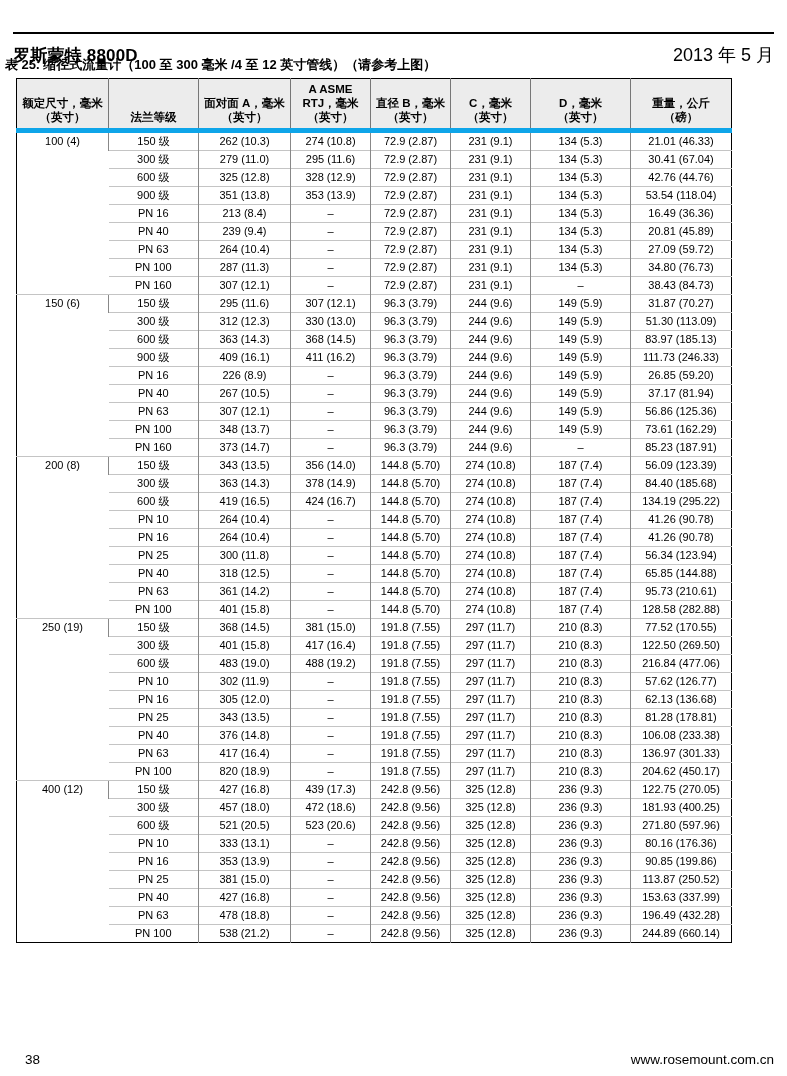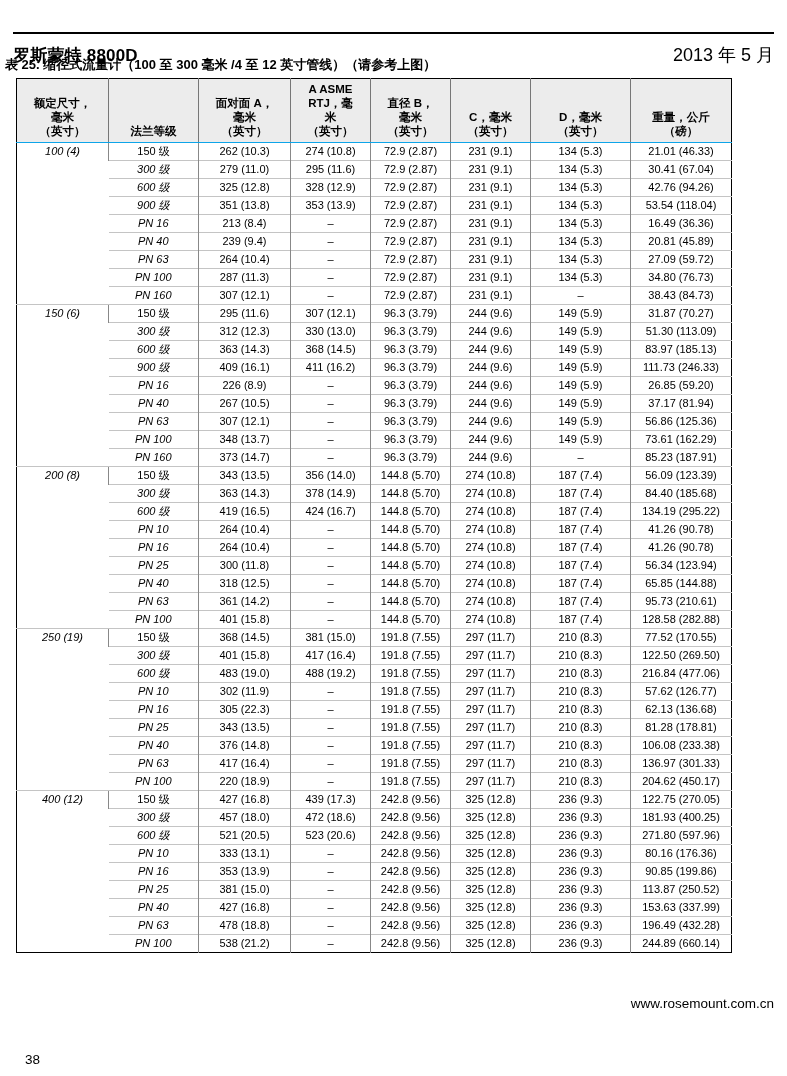--- a/index.html
+++ b/index.html
@@ -17,33 +17,33 @@
   .header-rule{position:absolute;top:32px;left:13px;right:13px;height:2px;background:#000;}
   .table-title{position:absolute;top:56px;left:5px;font-size:13px;font-weight:bold;}
   table.dim-table{
     position:absolute;top:78px;left:16px;
     border-collapse:collapse;table-layout:fixed;
     border:1.5px solid #000;
   }
   table.dim-table th{
     background:#ececec;font-weight:bold;font-size:11.5px;line-height:14px;
     vertical-align:bottom;text-align:center;white-space:pre-line;
-    height:52px;box-sizing:border-box;padding:3px 12px 4px;
-    border-left:1px solid #777;border-bottom:1px solid #0ea5e9;
+    height:52px;box-sizing:border-box;padding:3px 1px 4px;
+    border-left:1px solid #777;border-bottom:5px solid #0ea5e9;
   }
   table.dim-table th:first-child{border-left:none;}
   table.dim-table td{
     font-size:11px;text-align:center;height:17px;line-height:17px;
     padding:0 1px;box-sizing:border-box;white-space:nowrap;
     border-left:1px solid #888;border-top:1px solid #c4c4c4;
   }
-  table.dim-table td:first-child{border-left:none;font-style:italic;}
+  table.dim-table td:first-child{border-left:none;}
   table.dim-table td.size-cell{vertical-align:top;background:#fff;}
   .page-footer-num{position:absolute;top:1052px;left:13px;font-size:13.5px;margin-left:12px;}
-  .page-footer-url{position:absolute;top:996px;right:13px;font-size:13.5px;text-align:center;}
+  .page-footer-url{position:absolute;top:1052px;right:13px;font-size:13.5px;text-align:center;}
 </style>
 </head>
 <body>
 
 <div class="page-header">
   <div class="product-title">罗斯蒙特 8800D</div>
   <div class="doc-date">2013 年 5 月</div>
 </div>
 
 <div class="header-rule"></div>
@@ -101,21 +101,21 @@
         <td>134 (5.3)</td>
         <td>30.41 (67.04)</td>
       </tr>
       <tr>
         <td>600 级</td>
         <td>325 (12.8)</td>
         <td>328 (12.9)</td>
         <td>72.9 (2.87)</td>
         <td>231 (9.1)</td>
         <td>134 (5.3)</td>
-        <td>42.76 (94.26)</td>
+        <td>42.76 (44.76)</td>
       </tr>
       <tr>
         <td>900 级</td>
         <td>351 (13.8)</td>
         <td>353 (13.9)</td>
         <td>72.9 (2.87)</td>
         <td>231 (9.1)</td>
         <td>134 (5.3)</td>
         <td>53.54 (118.04)</td>
       </tr>
@@ -360,21 +360,21 @@
         <td>PN 10</td>
         <td>302 (11.9)</td>
         <td>–</td>
         <td>191.8 (7.55)</td>
         <td>297 (11.7)</td>
         <td>210 (8.3)</td>
         <td>57.62 (126.77)</td>
       </tr>
       <tr>
         <td>PN 16</td>
-        <td>305 (22.3)</td>
+        <td>305 (12.0)</td>
         <td>–</td>
         <td>191.8 (7.55)</td>
         <td>297 (11.7)</td>
         <td>210 (8.3)</td>
         <td>62.13 (136.68)</td>
       </tr>
       <tr>
         <td>PN 25</td>
         <td>343 (13.5)</td>
         <td>–</td>
@@ -396,21 +396,21 @@
         <td>PN 63</td>
         <td>417 (16.4)</td>
         <td>–</td>
         <td>191.8 (7.55)</td>
         <td>297 (11.7)</td>
         <td>210 (8.3)</td>
         <td>136.97 (301.33)</td>
       </tr>
       <tr>
         <td>PN 100</td>
-        <td>220 (18.9)</td>
+        <td>820 (18.9)</td>
         <td>–</td>
         <td>191.8 (7.55)</td>
         <td>297 (11.7)</td>
         <td>210 (8.3)</td>
         <td>204.62 (450.17)</td>
       </tr>
       <tr>
         <td class="size-cell" rowspan="9">400 (12)</td>
         <td>150 级</td>
         <td>427 (16.8)</td>

